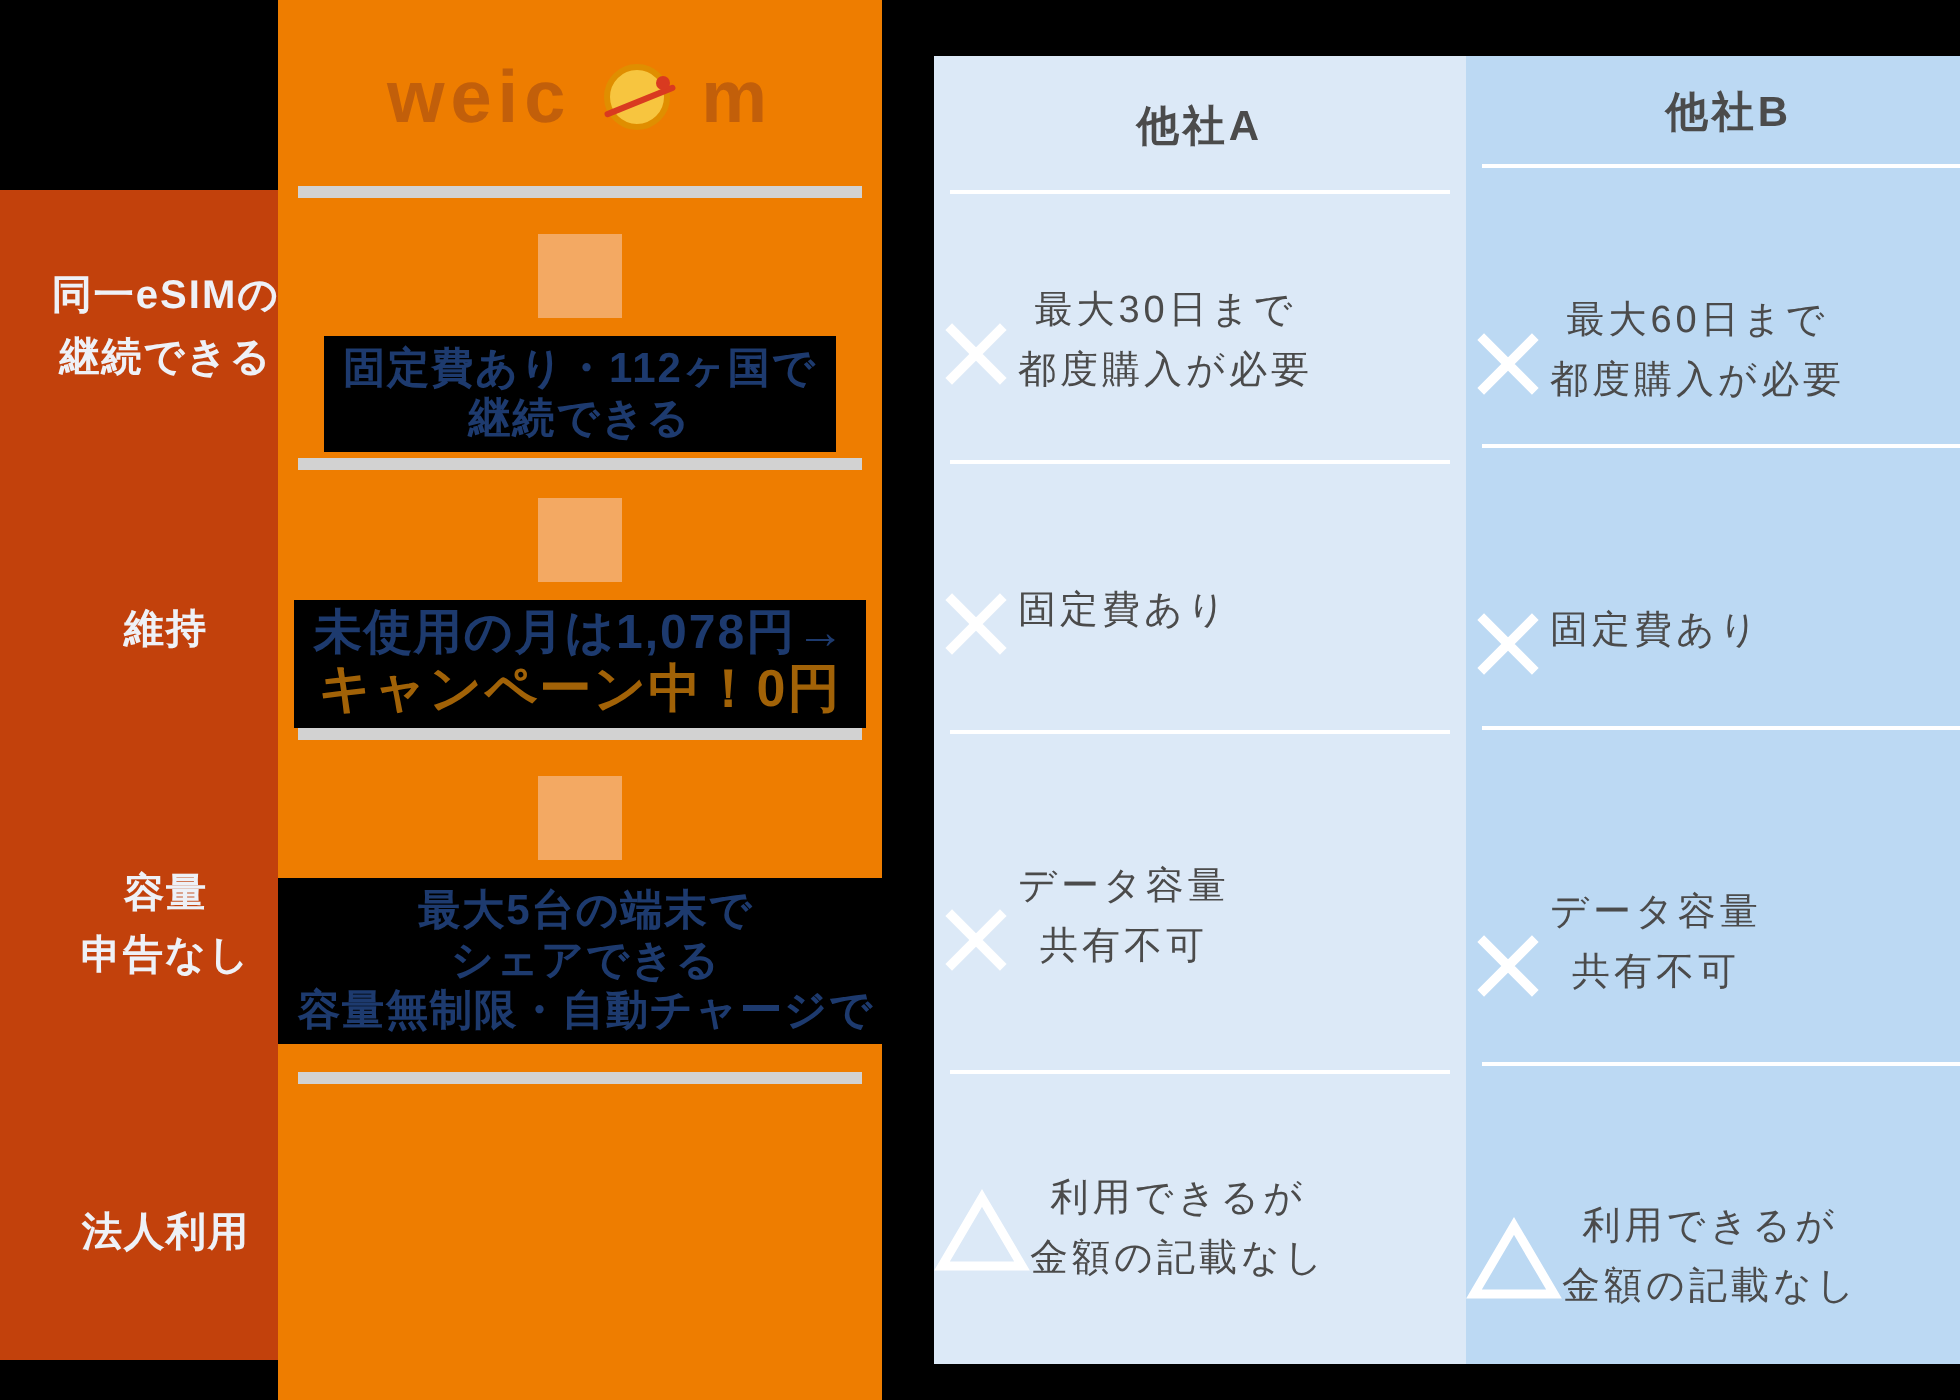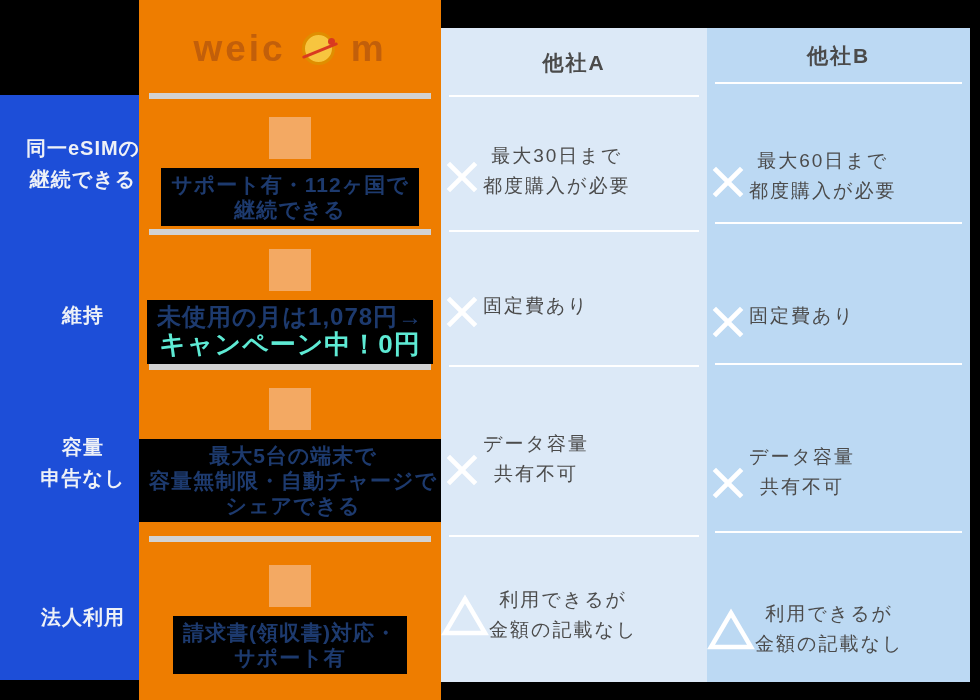--- a/index.html
+++ b/index.html
@@ -2,41 +2,41 @@
 <html><head>
 <meta charset="utf-8">
 <style>
   html,body{margin:0;padding:0;background:#000;}
   .stage{
     position:relative;width:980px;height:700px;overflow:hidden;
     background:#000;font-family:"Liberation Sans","DejaVu Sans",sans-serif;
     -webkit-font-smoothing:antialiased;
   }
   
-  .label-col{position:absolute;left:0;top:95px;width:166px;height:585px;background:#1d4ed8;}
+  .label-col{position:absolute;left:0;top:95px;width:166px;height:585px;background:#c2410c;}
   .row-label{position:absolute;left:0;width:100%;text-align:center;transform:translateY(-50%);
     color:#Eef1f7;font-weight:bold;font-size:20px;line-height:31px;letter-spacing:1px;}
   .row-label.r1{top:69px}.row-label.r2{top:205px}.row-label.r3{top:368px}.row-label.r4{top:522px}
   
   .brand-col{position:absolute;left:139px;top:0;width:302px;height:700px;background:#EE7D00;}
   .logo{position:absolute;top:22px;left:0;width:100%;height:52px;display:flex;align-items:center;justify-content:center;gap:15px;}
   .logo-txt{font-size:37px;font-weight:bold;color:#C25F0A;letter-spacing:3px;line-height:1;}
   .logo-globe{position:relative;width:33px;height:33px;border-radius:50%;background:#F7C53F;border:3px solid #E08E00;box-sizing:border-box;margin:0 1px;}
   .logo-globe .swoosh{position:absolute;left:-4px;top:14px;width:38px;height:3px;background:#D93A20;transform:rotate(-22deg);border-radius:2px;}
   .logo-globe .dot{position:absolute;right:-3px;top:3px;width:7px;height:7px;border-radius:50%;background:#D93A20;}
   .o-divider{position:absolute;left:10px;right:10px;height:6px;background:#D2D2D2;}
   .o-divider.d0{top:93px}.o-divider.d1{top:229px}.o-divider.d2{top:364px}.o-divider.d3{top:536px}
   .o-cell{position:absolute;left:0;width:100%;text-align:center;}
   .feature-icon{width:42px;height:42px;background:#F3A963;margin:0 auto;}
   .o-box{display:inline-block;background:#000;padding:4px 10px;margin-top:9px;}
   .o-line{display:block;color:#1D3A6E;font-weight:bold;font-size:21px;line-height:25px;letter-spacing:1px;white-space:nowrap;}
-  .o-line.campaign{color:#5eead4;font-size:26px;line-height:31px;letter-spacing:1px;}
+  .o-line.campaign{color:#a16207;font-size:26px;line-height:31px;letter-spacing:1px;}
   .o-cell.r1{top:117px}.o-cell.r2{top:249px}.o-cell.r3{top:388px}.o-cell.r4{top:565px}
   
-  .comp-col{position:absolute;top:28px;display:flex;flex-direction:column;}
+  .comp-col{position:absolute;top:28px;display:flex;flex-direction:column;margin-left:26px;}
   .col-a{left:441px;width:266px;height:654px;background:#DCE9F7;}
   .col-b{left:707px;width:263px;height:654px;background:#BCD9F3;gap:32px;}
   .comp-header{height:69px;position:relative;display:flex;align-items:center;justify-content:center;
     color:#4B4B4B;font-weight:bold;font-size:21px;letter-spacing:2px;}
   .h-divider,.c-divider{position:absolute;left:8px;right:8px;bottom:0;height:2px;background:#fff;}
   .comp-cell{position:relative;display:flex;align-items:center;}
   .comp-cell.h1{height:135px}.comp-cell.h2{height:135px}.comp-cell.h3{height:170px}.comp-cell.h4{height:145px}
   .mark{margin-top:24px;}
   .comp-cell.h3 .mark{margin-top:36px;}
   .comp-cell.h4 .mark{margin-top:13px;}
@@ -78,49 +78,42 @@
       <span class="logo-txt">m</span>
     </div>
     <div class="o-divider d0"></div>
     <div class="o-divider d1"></div>
     <div class="o-divider d2"></div>
     <div class="o-divider d3"></div>
 
     <div class="o-cell r1">
       <div class="feature-icon"></div>
       <div class="o-box">
-        <span class="o-line">サポート有・112ヶ国で</span>
+        <span class="o-line">固定費あり・112ヶ国で</span>
         <span class="o-line">継続できる</span>
       </div>
     </div>
 
     <div class="o-cell r2">
       <div class="feature-icon"></div>
       <div class="o-box">
         <span class="o-line" style="font-size:24px">未使用の月は1,078円→</span>
         <span class="o-line campaign">キャンペーン中！0円</span>
       </div>
     </div>
 
     <div class="o-cell r3">
       <div class="feature-icon"></div>
       <div class="o-box">
         <span class="o-line">最大5台の端末で</span>
+        <span class="o-line">シェアできる</span>
         <span class="o-line">容量無制限・自動チャージで</span>
-        <span class="o-line">シェアできる</span>
-      </div>
-    </div>
-
-    <div class="o-cell r4">
-      <div class="feature-icon"></div>
-      <div class="o-box">
-        <span class="o-line">請求書(領収書)対応・</span>
-        <span class="o-line">サポート有</span>
-      </div>
-    </div>
+      </div>
+    </div>
+
   </div>
 
   <div class="comp-col col-a">
     <div class="comp-header">
       <span>他社A</span>
       <div class="h-divider"></div>
     </div>
     <div class="comp-cell h1">
       <svg class="mark" width="42" height="42" viewBox="0 0 40 40" aria-label="×">
           <path d="M7 7 L33 33 M33 7 L7 33" stroke="#fff" stroke-width="4.5" fill="none"></path>

